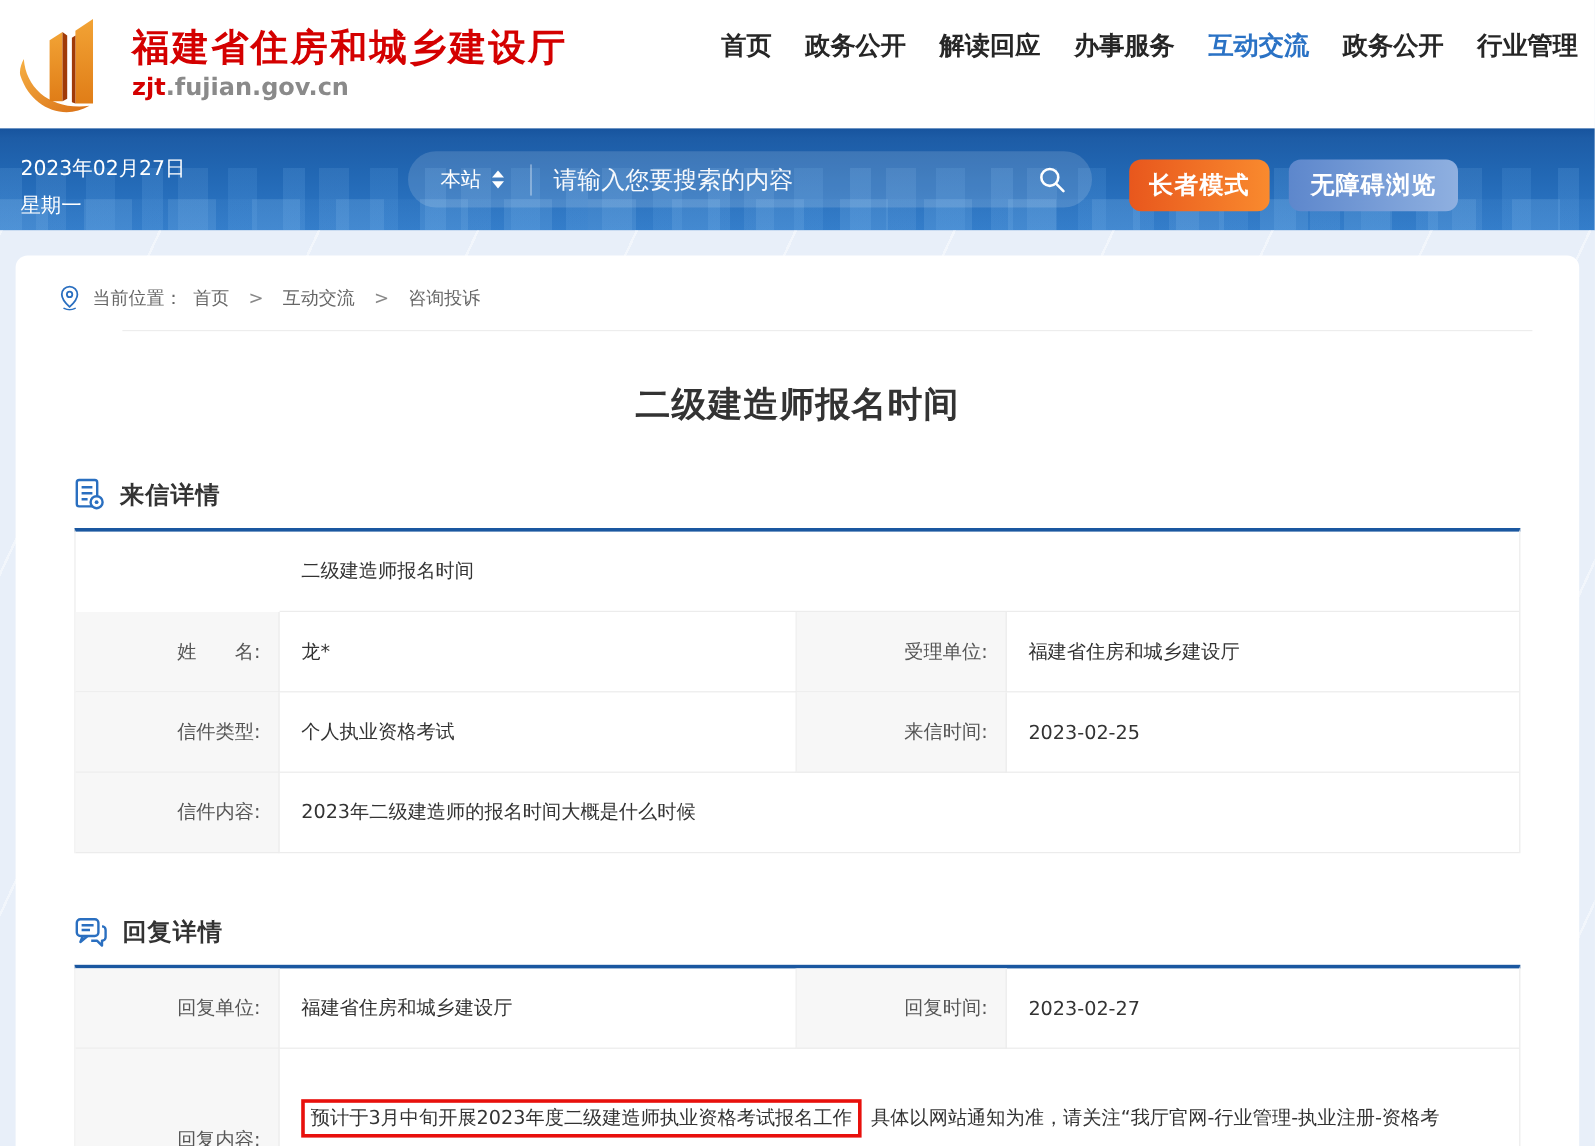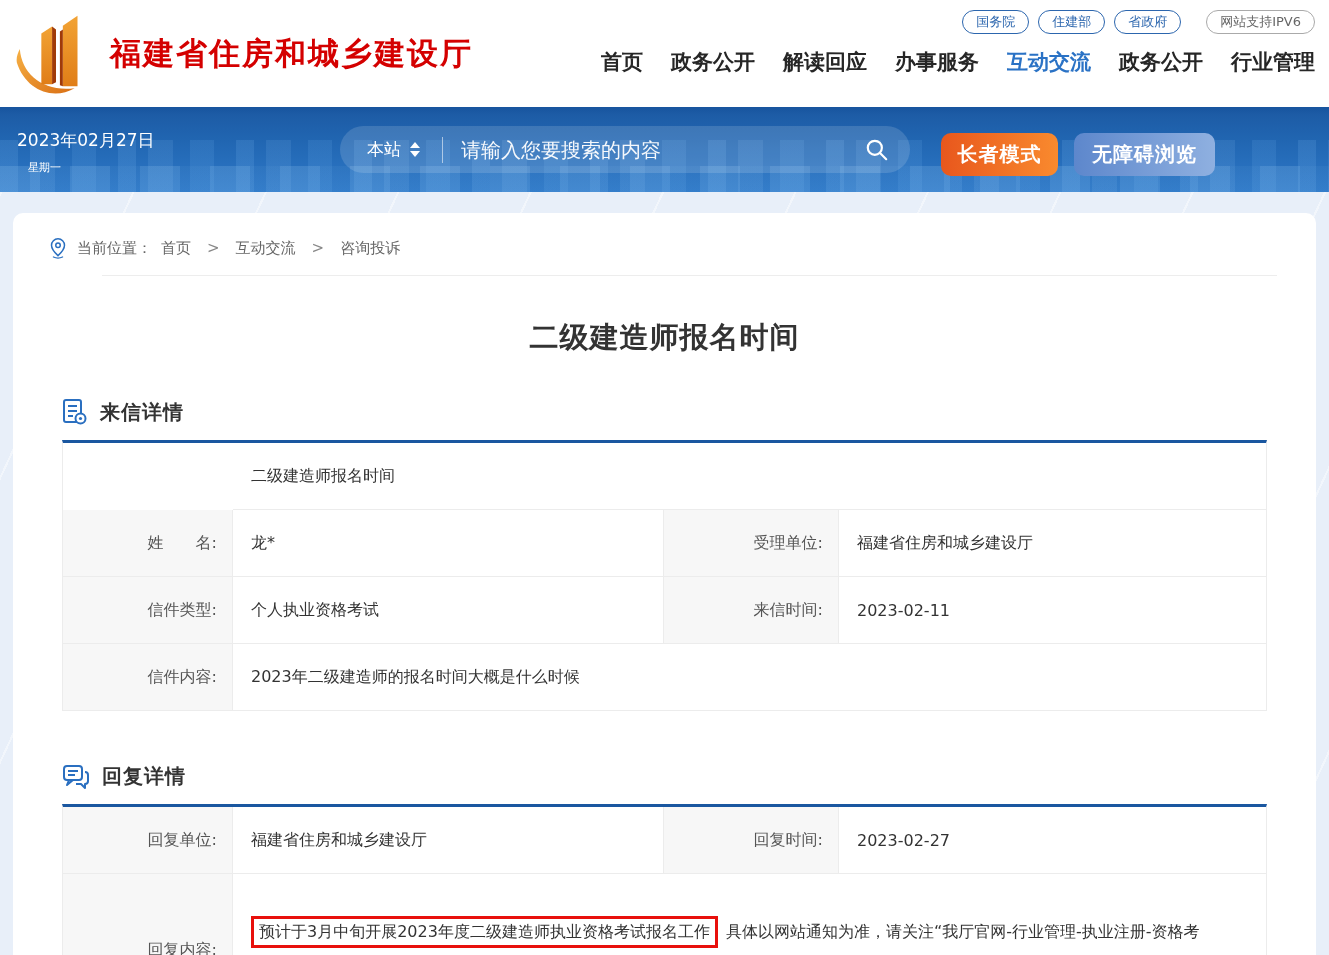--- a/index.html
+++ b/index.html
@@ -28,21 +28,21 @@
             background:linear-gradient(180deg,#17549e 0,#1d5ca6 8px,#2166b2 40%,#2e79c8 100%); overflow:hidden; }
   .skyline { position:absolute; left:0; right:0; bottom:0; height:52px; opacity:.55;
       background:
         repeating-linear-gradient(90deg, rgba(125,185,240,.30) 0 18px, rgba(125,185,240,0) 18px 30px, rgba(150,200,245,.22) 30px 55px, rgba(125,185,240,0) 55px 72px, rgba(110,175,235,.28) 72px 96px, rgba(125,185,240,0) 96px 118px);
   }
   .skyline2 { position:absolute; left:0; right:0; bottom:0; height:26px; opacity:.5;
       background:repeating-linear-gradient(90deg, rgba(170,215,250,.35) 0 40px, rgba(170,215,250,.1) 40px 70px); }
   .banner-inner { position:absolute; inset:0; display:flex; align-items:center; }
   .date-block { position:absolute; left:17px; top:22px; color:#fff; }
   .date-line { font-size:17px; }
-  .week-line { font-size:11px; margin-top:8px;margin-left:11px; }
+  .week-line { font-size:17px; margin-top:8px; }
 
   .searchbox { position:absolute; left:340px; top:19px; width:570px; height:47px; border-radius:24px;
                background:rgba(255,255,255,.14); display:flex; align-items:center; color:#fff; }
   .scope { display:flex; align-items:center; gap:9px; margin-left:27px; font-size:17px; cursor:pointer; }
   .arrows { display:flex; flex-direction:column; gap:3px; }
   .arrows i { display:block; width:0; height:0; border-left:5px solid transparent; border-right:5px solid transparent; }
   .arrows i.up { border-bottom:6px solid #fff; }
   .arrows i.dn { border-top:6px solid #fff; }
   .vdiv { width:1px; height:26px; background:rgba(255,255,255,.55); margin:0 18px 0 22px; }
   .searchbox input { flex:1; background:transparent; border:none; outline:none; color:#fff; font-size:20px; font-family:inherit; }
@@ -100,30 +100,25 @@
         </linearGradient>
       </defs>
       <path d="M8 40 C10 66 32 84 64 80 C42 93 14 82 5 54 C4 49 6 44 8 40 Z" fill="url(#og1)"></path>
       <polygon points="30,24 41,17 41,76 30,76" fill="url(#og2)"></polygon>
       <polygon points="41,17 45,20 45,74 41,76" fill="#a03a08"></polygon>
       <polygon points="52,16 67,6 67,78 52,78" fill="url(#og2)"></polygon>
       <polygon points="49,22 52,20 52,78 49,77" fill="#a03a08"></polygon>
     </svg>
     <div class="logo-text">
       <div class="site-name">福建省住房和城乡建设厅</div>
+      <div class="site-url"><span class="url-red">zjt</span><span class="url-gray">.fujian.gov.cn</span></div>
     </div>
   </div>
 
   <div class="topbar-right">
-    <div class="quick-links">
-      <a class="pill">国务院</a>
-      <a class="pill">住建部</a>
-      <a class="pill">省政府</a>
-      <span class="pill gray">网站支持IPV6</span>
-    </div>
     <nav class="mainnav">
       <a>首页</a>
       <a>政务公开</a>
       <a>解读回应</a>
       <a>办事服务</a>
       <a class="active">互动交流</a>
       <a>政务公开</a>
       <a>行业管理</a>
     </nav>
   </div>
@@ -199,21 +194,21 @@
       <div class="cell val span3">二级建造师报名时间</div>
 
       <div class="cell lbl">姓　　名:</div>
       <div class="cell val mid">龙*</div>
       <div class="cell lbl">受理单位:</div>
       <div class="cell val">福建省住房和城乡建设厅</div>
 
       <div class="cell lbl">信件类型:</div>
       <div class="cell val mid">个人执业资格考试</div>
       <div class="cell lbl">来信时间:</div>
-      <div class="cell val">2023-02-11</div>
+      <div class="cell val">2023-02-25</div>
 
       <div class="cell lbl">信件内容:</div>
       <div class="cell val span3">2023年二级建造师的报名时间大概是什么时候</div>
     </div>
 
     <div class="sec-head mt-reply">
       <svg width="28" height="26" viewBox="0 0 28 26">
         <rect x="2" y="2" width="18" height="14" rx="3" fill="none" stroke="#2a6fc0" stroke-width="2"></rect>
         <line x1="6" y1="7" x2="16" y2="7" stroke="#2a6fc0" stroke-width="2"></line>
         <line x1="6" y1="11" x2="13" y2="11" stroke="#2a6fc0" stroke-width="2"></line>

